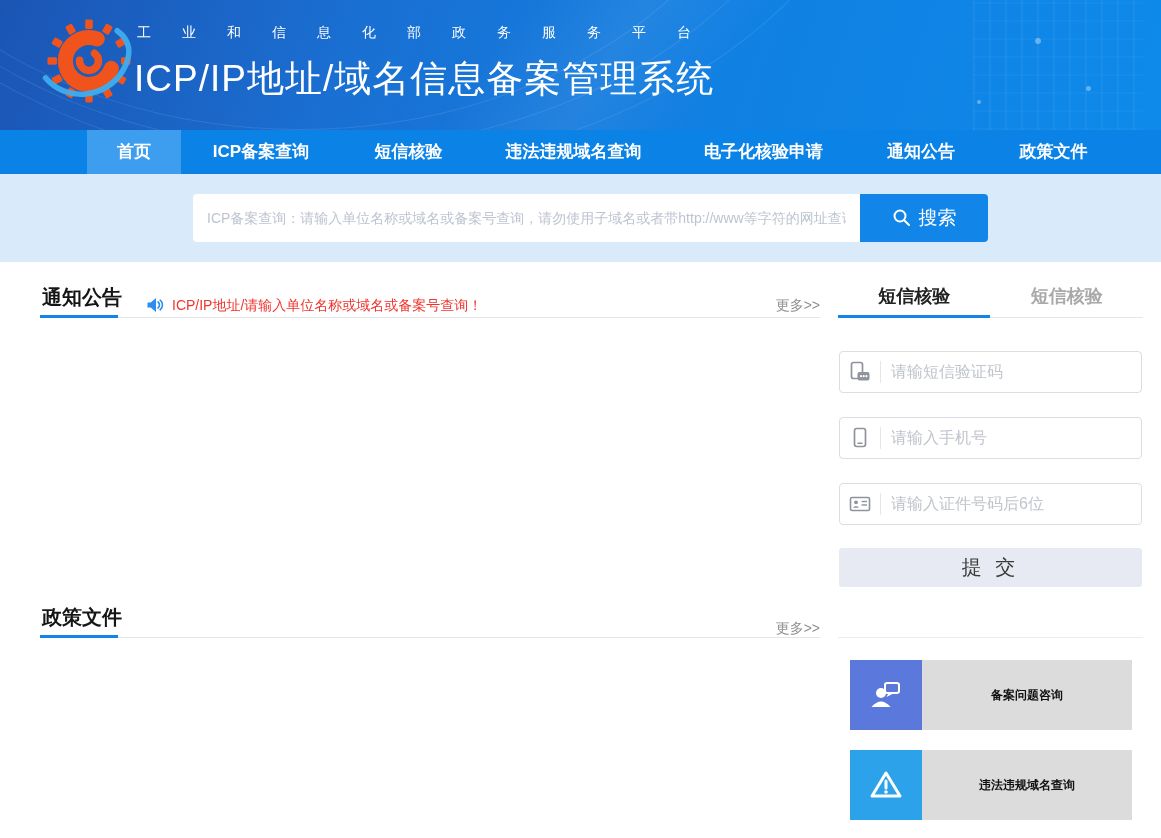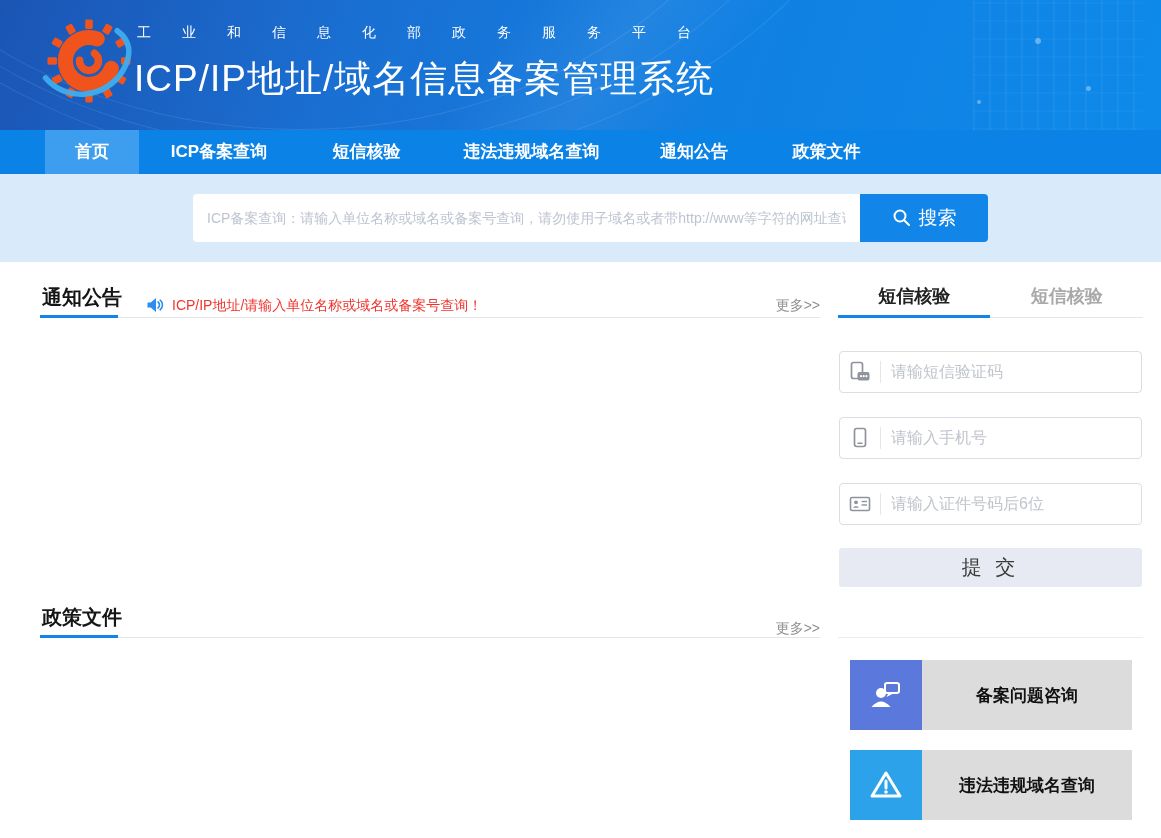--- a/index.html
+++ b/index.html
@@ -33,21 +33,21 @@
     font-size:14px; letter-spacing:31px; white-space:nowrap;
   }
   .system-title {
     position:absolute; left:134px; top:54px; color:#fff;
     font-size:37px; font-weight:500; letter-spacing:1px; white-space:nowrap;
   }
 
   
   .nav {
     position:absolute; left:0; top:130px; width:1161px; height:44px;
-    background:#0b82e6; display:flex; align-items:center;
+    background:#0b82e6; display:flex; align-items:center;padding-left:42px;
   }
   .nav-item {
     color:#fff; font-size:17px; font-weight:bold; text-align:center;
     line-height:44px; cursor:pointer; white-space:nowrap;
   }
   .nav-item.active { background:#3d9ef0; }
 
   
   .search-band {
     position:absolute; left:0; top:174px; width:1161px; height:88px; background:#d9eafa;
@@ -107,21 +107,21 @@
   .quick-card {
     position:absolute; left:12px; width:282px; height:70px; display:flex; cursor:pointer;
   }
   .qc1 { top:660px; } .qc2 { top:750px; }
   .qc-ico { width:72px; height:70px; display:flex; align-items:center; justify-content:center; }
   .qc1 .qc-ico { background:#5b78dd; }
   .qc2 .qc-ico { background:#2ba2ea; }
   .qc-bar {
     flex:1; background:#dcdcdc; display:flex; align-items:center; justify-content:center;
   }
-  .qc-bar span { font-size:17px; font-weight:bold; color:#111; }
+  .qc-bar span { font-size:12px; font-weight:bold; color:#111; }
 </style>
 </head>
 <body>
 
 <div class="page">
 
   <div class="header">
     <div class="arc a1"></div>
     <div class="arc a2"></div>
     <div class="arc a3"></div>
@@ -153,20 +153,21 @@
 
     <div class="platform-name">工业和信息化部政务服务平台</div>
     <div class="system-title">ICP/IP地址/域名信息备案管理系统</div>
   </div>
 
   <div class="nav">
     <div class="nav-item active" style="margin-left:45px; width:94px;">首页</div>
     <div class="nav-item" style="width:160px;">ICP备案查询</div>
     <div class="nav-item" style="width:135px;">短信核验</div>
     <div class="nav-item" style="width:195px;">违法违规域名查询</div>
+    <div class="nav-item" style="width:185px;">电子化核验申请</div>
     <div class="nav-item" style="width:130px;">通知公告</div>
     <div class="nav-item" style="width:135px;">政策文件</div>
   </div>
 
   <div class="search-band">
     <input class="search-input" type="text" placeholder="ICP备案查询：请输入单位名称或域名或备案号查询，请勿使用子域名或者带http://www等字符的网址查询" style="">
     <button class="search-btn">
       <svg width="20" height="20" viewBox="0 0 20 20">
         <circle cx="8" cy="8" r="5.5" fill="none" stroke="#fff" stroke-width="2"></circle>
         <line x1="12.2" y1="12.2" x2="17" y2="17" stroke="#fff" stroke-width="2" stroke-linecap="round"></line>

